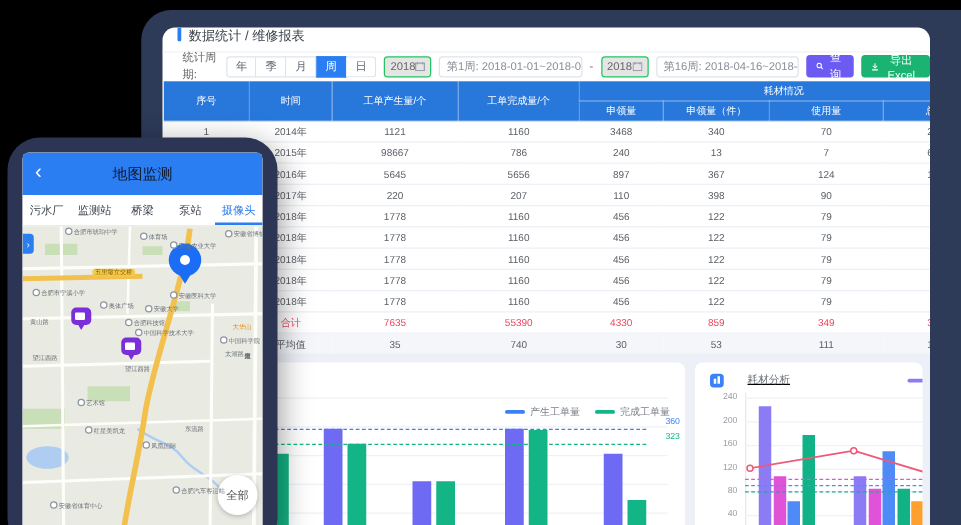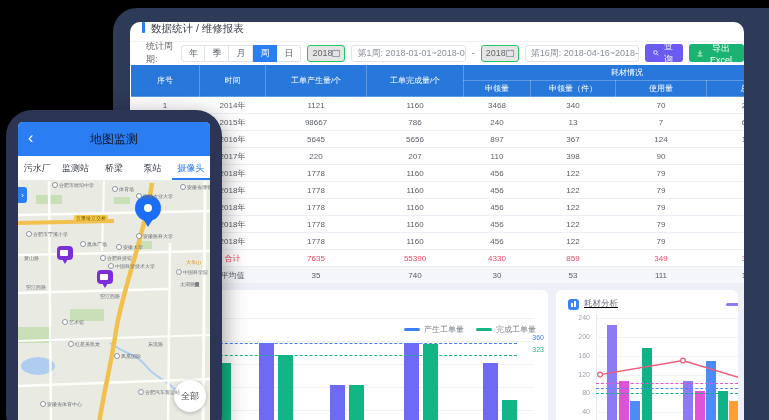--- a/index.html
+++ b/index.html
@@ -54,21 +54,21 @@
   .card-right { left:426px; top:7px; width:182px; height:200px; }
 
   .gridline { position:absolute; left:28px; right:14px; height:1px; background:#eef1f6; }
   .bar { position:absolute; }
   .dashline { position:absolute; border-top:1px dashed; }
   .dashlabel { position:absolute; font-size:7px; }
   .legend { position:absolute; top:8px; right:12px; display:flex; gap:12px; align-items:center;margin-top:26px; }
   .legend-item { display:flex; align-items:center; gap:4px; font-size:8px; color:#7a7f88; cursor:pointer; }
   .legend-line { width:16px; height:3px; border-radius:2px; }
 
-  .rc-title { position:absolute; left:12px; top:8px; display:flex; align-items:center; gap:5px;text-decoration:underline; }
+  .rc-title { position:absolute; left:12px; top:8px; display:flex; align-items:center; gap:19px;text-decoration:underline; }
   .rc-icon { width:11px; height:11px; border-radius:3px; background:#3b82f6; position:relative; }
   .rc-icon::before { content:""; position:absolute; left:2.5px; bottom:2.5px; width:2px; height:4px; background:#fff; }
   .rc-icon::after  { content:""; position:absolute; left:5.5px; bottom:2.5px; width:2px; height:6px; background:#fff; }
   .rc-title-text { font-size:8.5px; color:#6a6f78; }
   .rc-legend-stub { position:absolute; top:13px; right:-6px; width:18px; height:3px; border-radius:2px; background:#8b7cf6; }
   .ytick { position:absolute; font-size:7px; color:#9aa0aa; width:22px; text-align:right; }
   .rc-axis { position:absolute; left:40px; top:24px; bottom:0; width:1px; background:#e4e8ef; }
 
   
   .phone { position:absolute; left:6px; top:110px; width:216px; height:330px;

